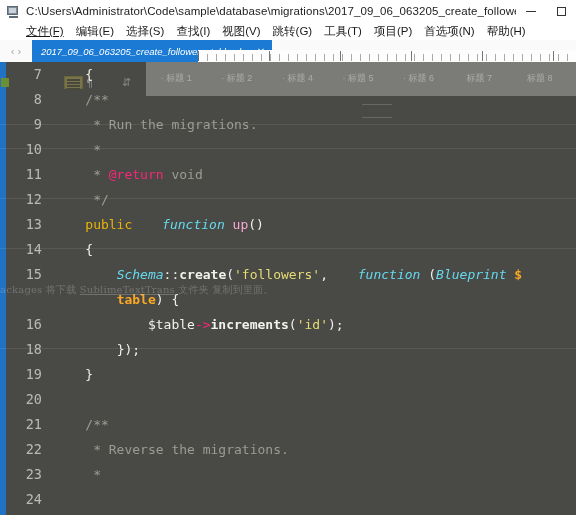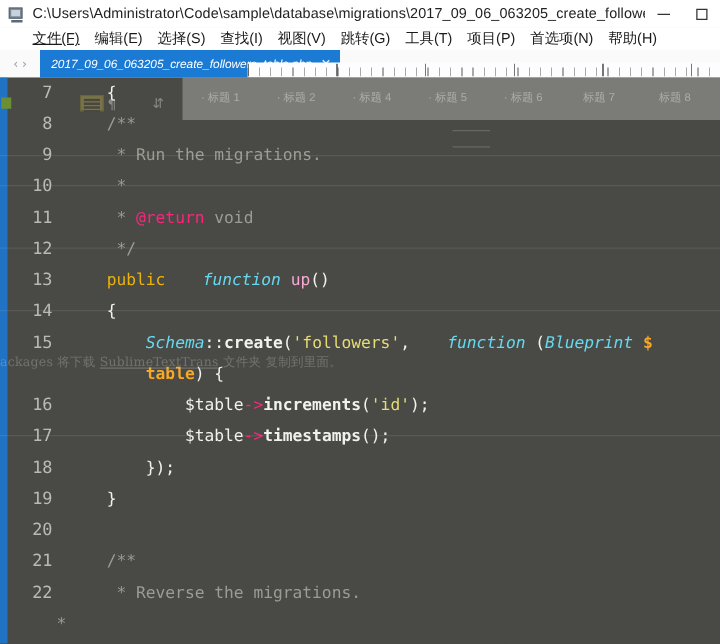--- a/index.html
+++ b/index.html
@@ -240,27 +240,26 @@
         <div class="row"><span class="ln">8</span><span class="src"><span class="t-plain">    </span><span class="t-cmt">/**</span></span></div>
         <div class="row"><span class="ln">9</span><span class="src"><span class="t-cmt">     * Run the migrations.</span></span></div>
         <div class="row"><span class="ln">10</span><span class="src"><span class="t-cmt">     *</span></span></div>
         <div class="row"><span class="ln">11</span><span class="src"><span class="t-cmt">     * </span><span class="t-tag">@return</span><span class="t-cmt"> void</span></span></div>
         <div class="row"><span class="ln">12</span><span class="src"><span class="t-cmt">     */</span></span></div>
         <div class="row"><span class="ln">13</span><span class="src"><span class="t-plain">    </span><span class="t-kw">public</span><span class="t-plain"> </span><span class="t-fn">function</span><span class="t-plain"> </span><span class="t-name">up</span><span class="t-punc">()</span></span></div>
         <div class="row"><span class="ln">14</span><span class="src"><span class="t-plain">    </span><span class="t-punc">{</span></span></div>
         <div class="row"><span class="ln">15</span><span class="src"><span class="t-plain">        </span><span class="t-cls">Schema</span><span class="t-punc">::</span><span class="t-meth">create</span><span class="t-punc">(</span><span class="t-str">'followers'</span><span class="t-punc">, </span><span class="t-fn">function</span><span class="t-punc"> (</span><span class="t-cls">Blueprint</span><span class="t-plain"> </span><span class="t-var">$</span></span></div>
         <div class="row"><span class="ln"></span><span class="src"><span class="t-plain">        </span><span class="t-var">table</span><span class="t-punc">) {</span></span></div>
         <div class="row"><span class="ln">16</span><span class="src"><span class="t-plain">            </span><span class="t-plain">$table</span><span class="t-op">-&gt;</span><span class="t-meth">increments</span><span class="t-punc">(</span><span class="t-str">'id'</span><span class="t-punc">);</span></span></div>
-        <div class="row"><span class="ln">17</span><span class="src"><span class="t-plain">            </span><span class="t-plain">$table</span><span class="t-op">-&gt;</span><span class="t-meth">timestamps</span><span class="t-punc">();</span></span></div>
         <div class="row"><span class="ln">18</span><span class="src"><span class="t-plain">        </span><span class="t-punc">});</span></span></div>
         <div class="row"><span class="ln">19</span><span class="src"><span class="t-plain">    </span><span class="t-punc">}</span></span></div>
         <div class="row"><span class="ln">20</span><span class="src"></span></div>
         <div class="row"><span class="ln">21</span><span class="src"><span class="t-plain">    </span><span class="t-cmt">/**</span></span></div>
         <div class="row"><span class="ln">22</span><span class="src"><span class="t-cmt">     * Reverse the migrations.</span></span></div>
-        <div class="row"><span class="src"><span class="t-cmt">     *</span></span></div>
+        <div class="row"><span class="ln">23</span><span class="src"><span class="t-cmt">     *</span></span></div>
         <div class="row"><span class="ln">24</span><span class="src"></span></div>
       </div>
 
     <div class="ghost ghost-ribbon" style="left:146px;top:0px;">
       <div class="styles" id="ghost-styles">
           <span class="st">· 标题 1</span>
           <span class="st">· 标题 2</span>
           <span class="st">· 标题 4</span>
           <span class="st">· 标题 5</span>
           <span class="st">· 标题 6</span>

